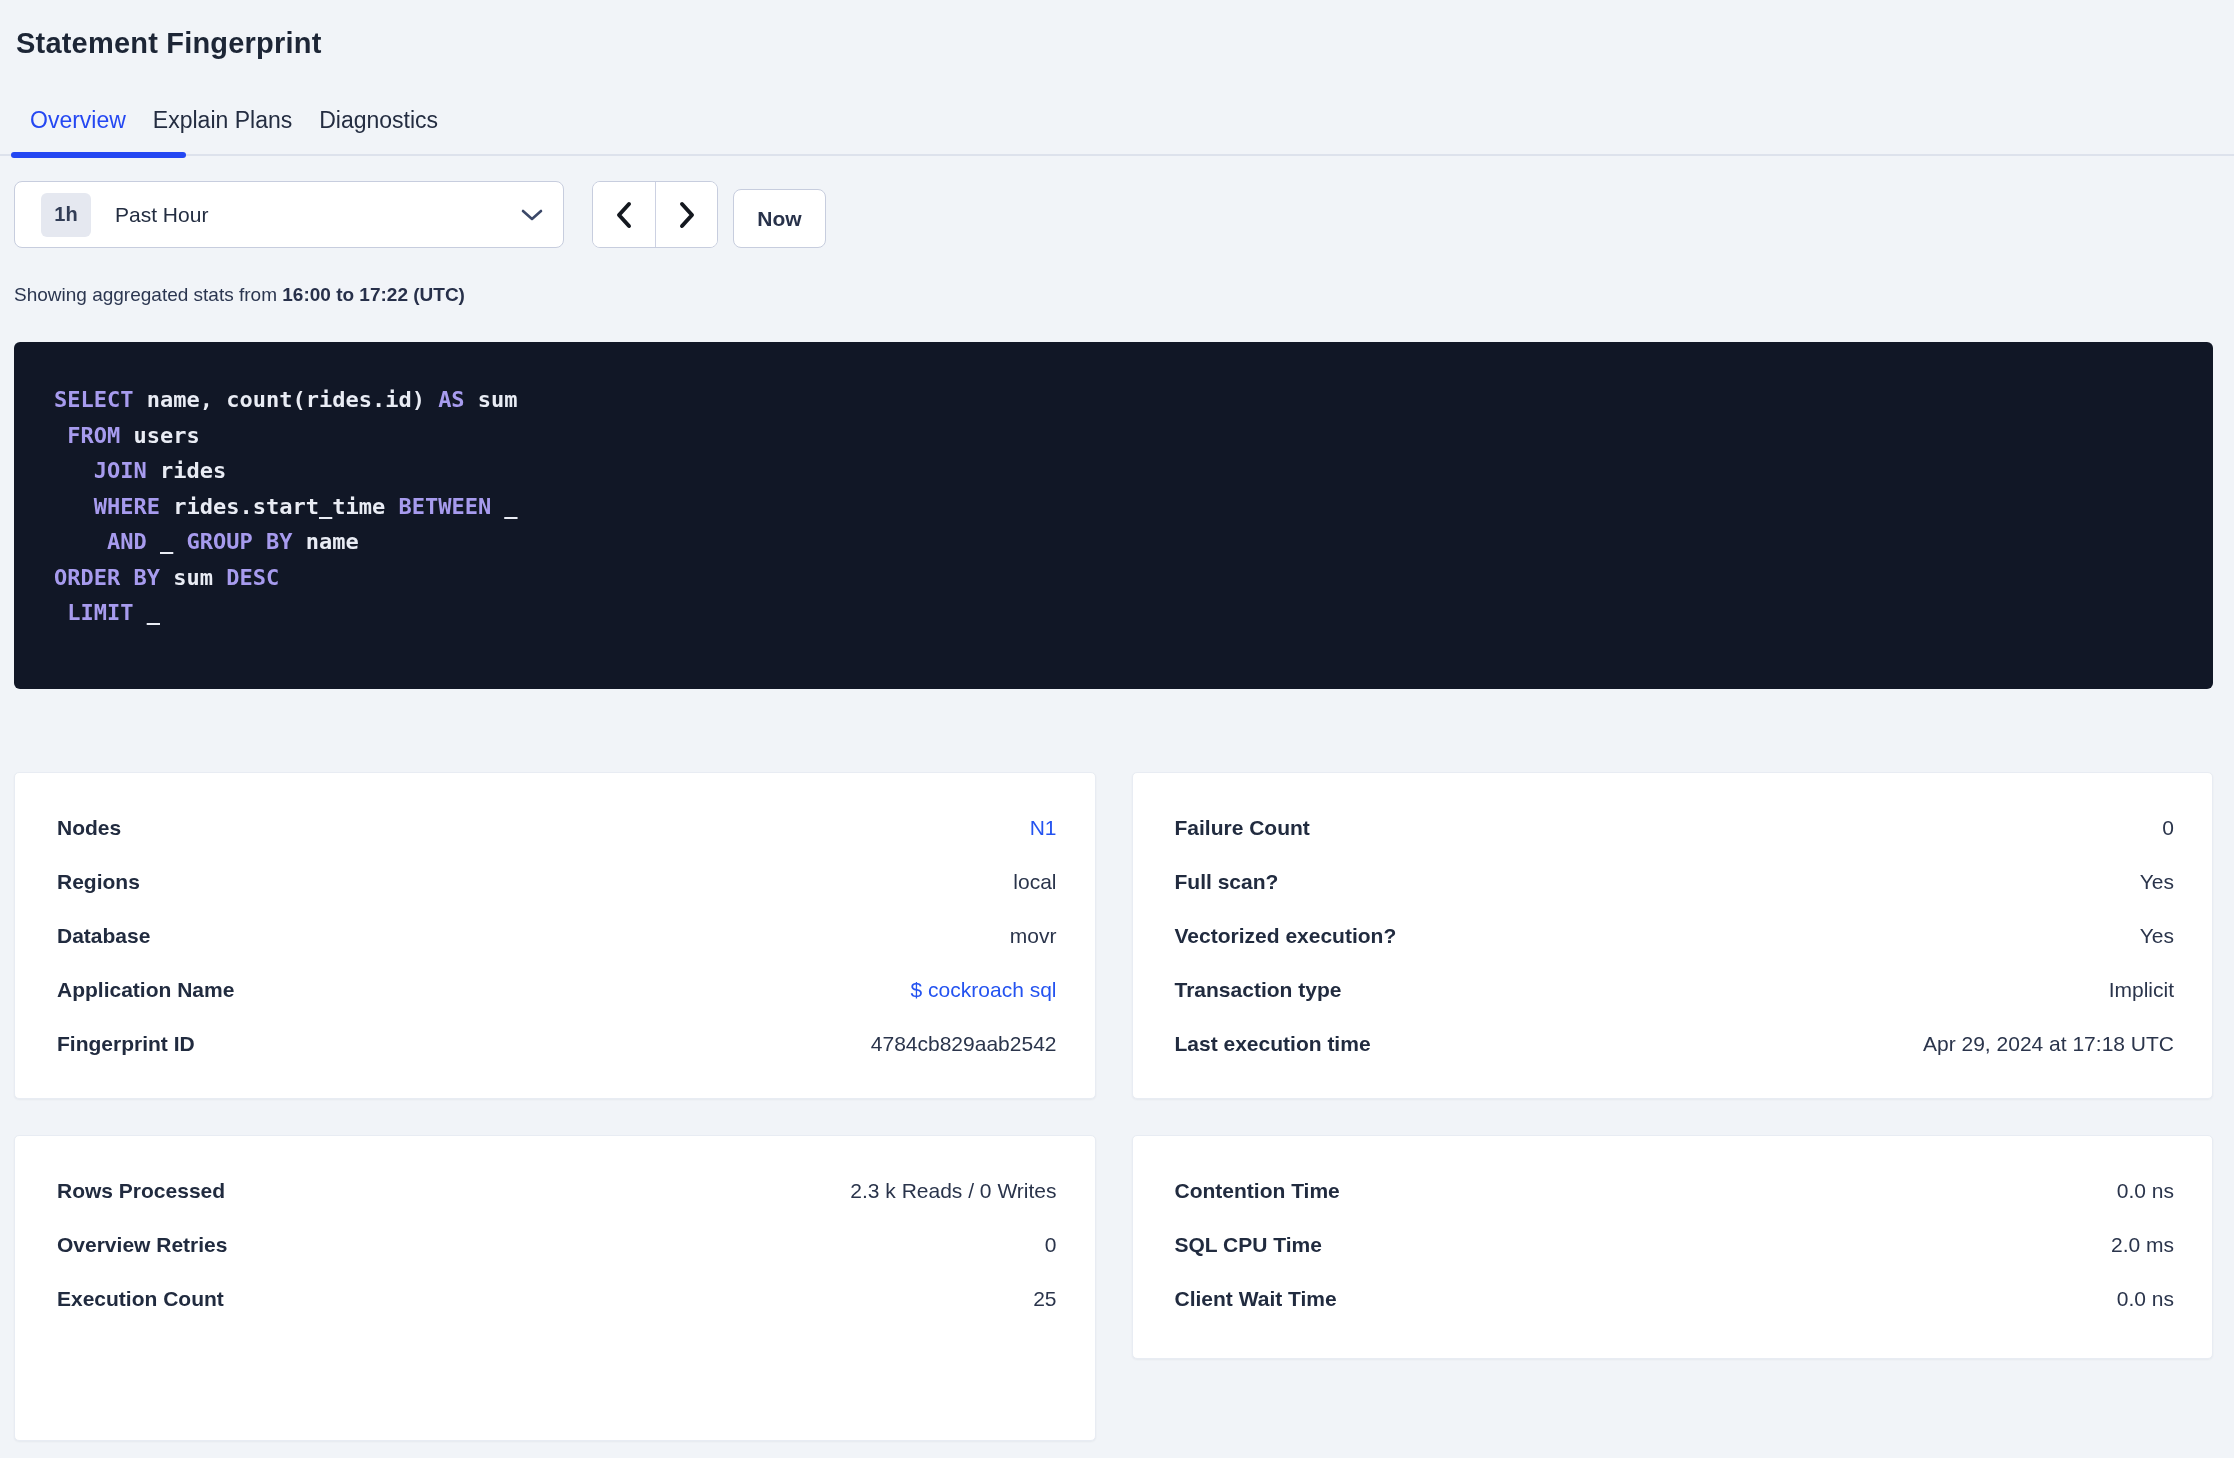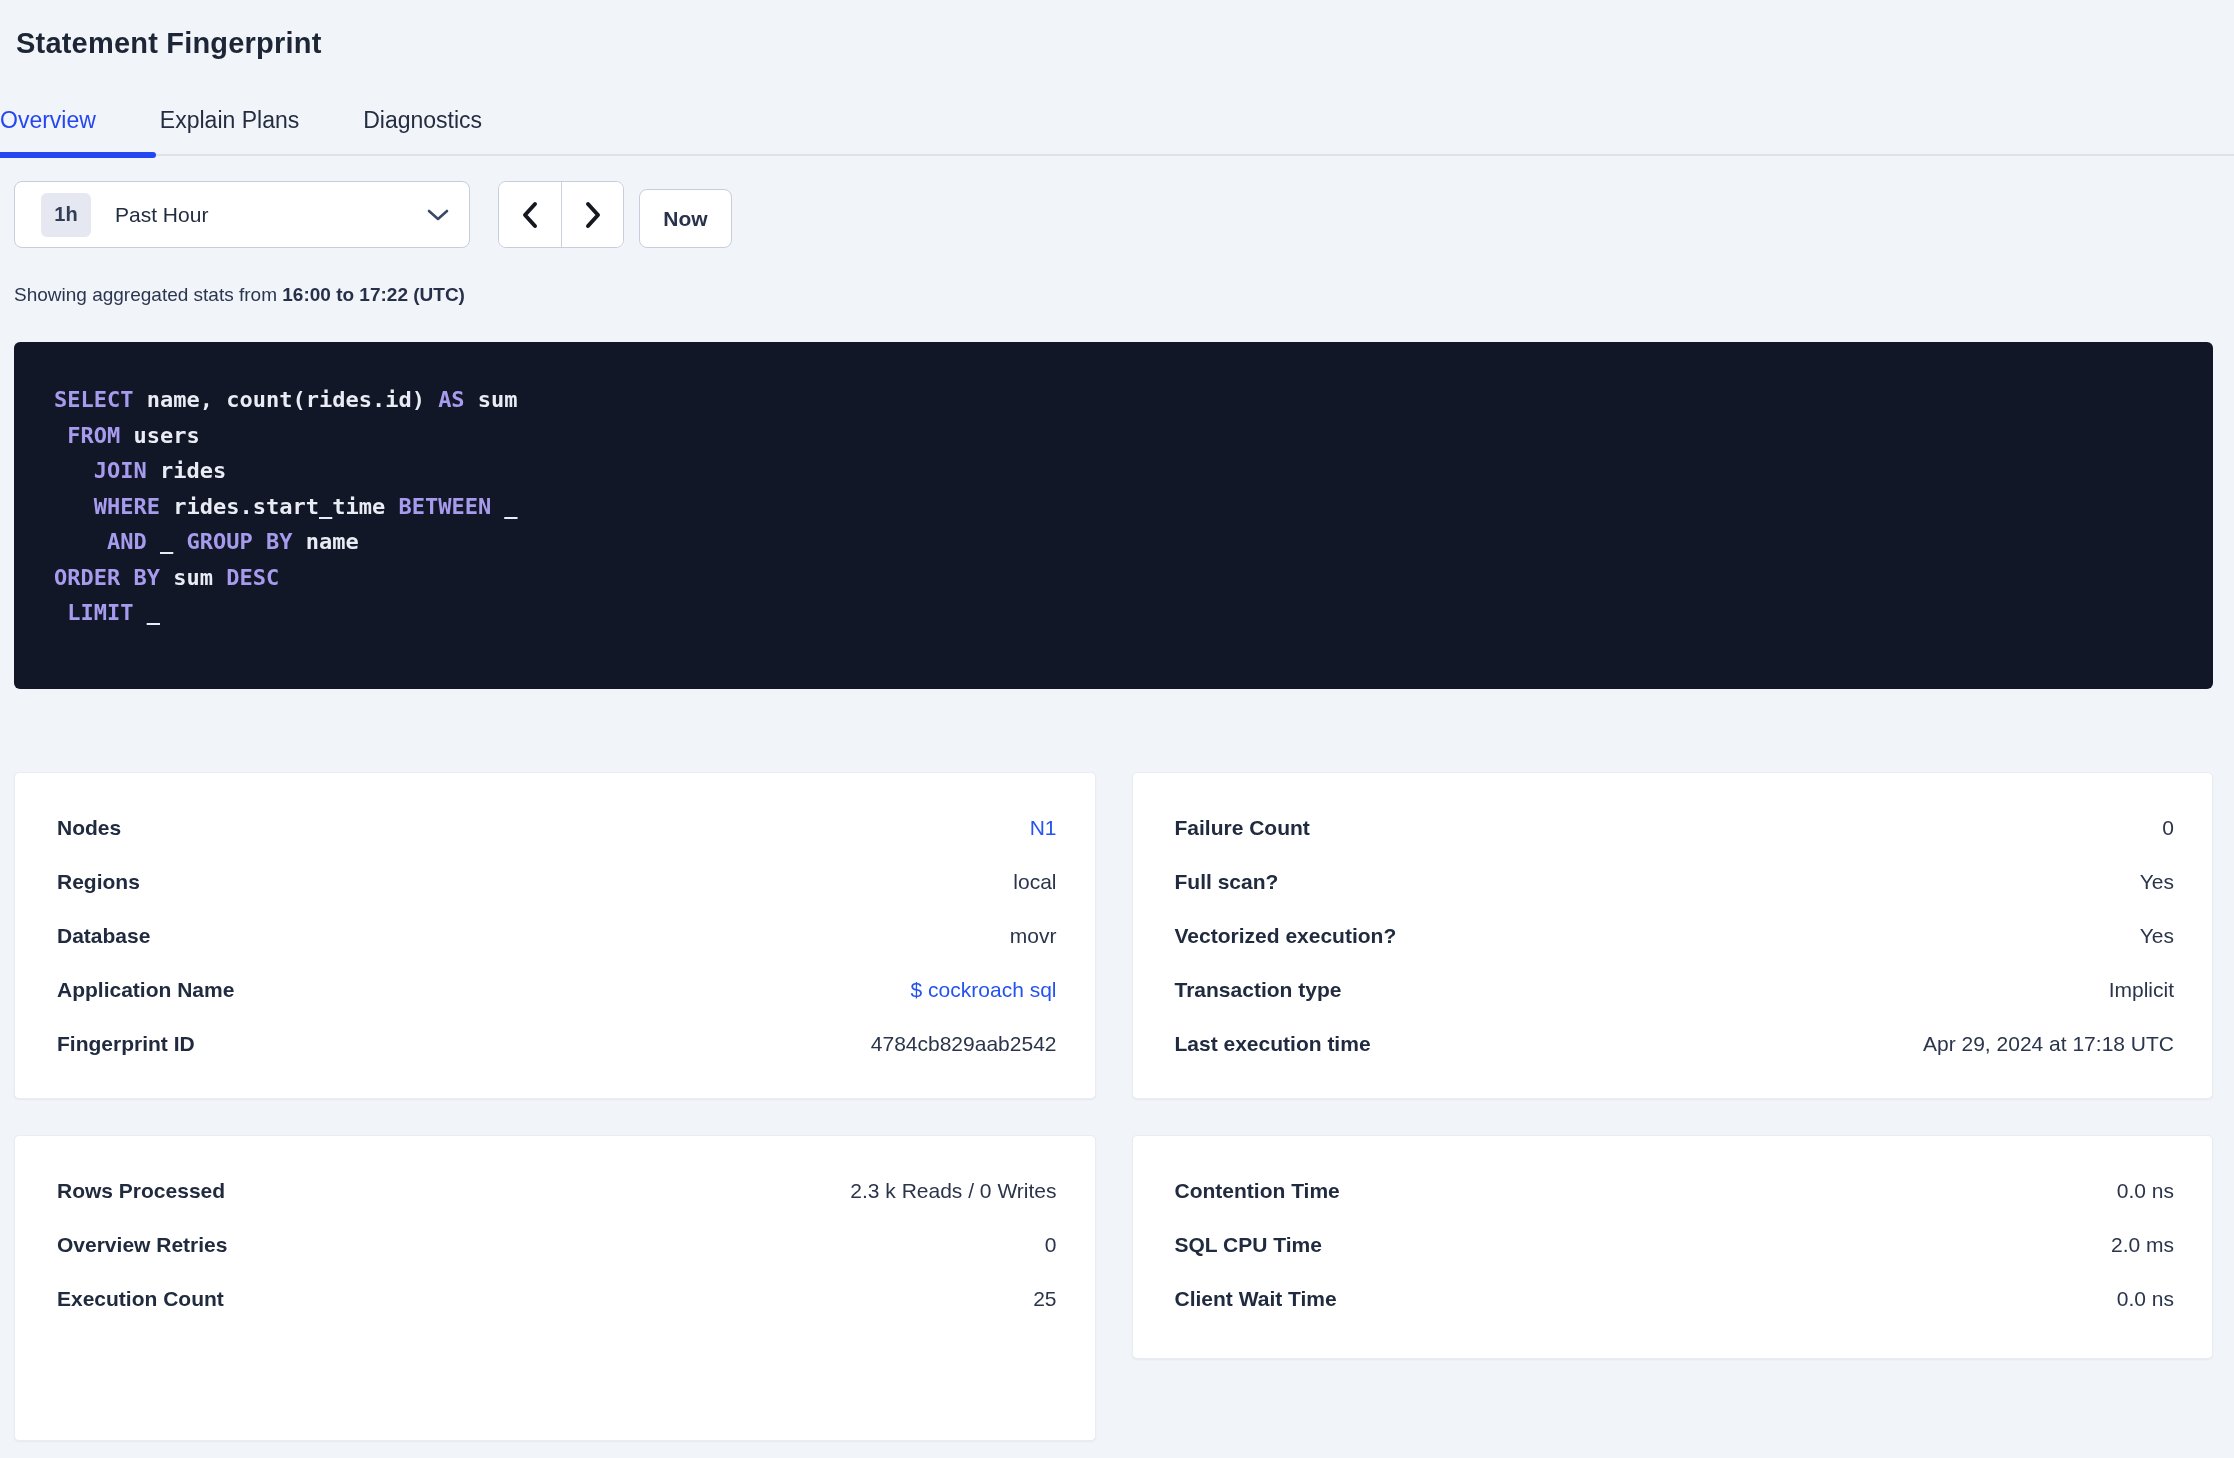--- a/index.html
+++ b/index.html
@@ -12,37 +12,37 @@
   }
   .page { width:2234px; height:1458px; position:relative; }
 
   h1.title {
     margin:24px 0 0 16px;
     font-size:29px; line-height:38px; font-weight:bold;
     color:#1d2636; letter-spacing:.2px;
   }
 
   .tabbar {
-    display:flex; gap:64px;
-    margin-top:44px; 
+    display:flex; gap:27px;
+    margin-top:44px; padding-left:30px;
     border-bottom:2px solid #dde2ec;
   }
   .tab {
     font-size:23px; line-height:28px; padding-bottom:20px;
     color:#242d41; position:relative; cursor:pointer; white-space:nowrap;
   }
   .tab.active { color:#2447f2; }
   .tab.active::after {
     content:""; position:absolute; left:-19px; right:-60px; bottom:-4px;
     height:6px; border-radius:3px; background:#2447f2;
   }
 
   .toolbar { display:flex; align-items:stretch; margin:25px 0 0 14px; height:67px; }
   .dropdown {
-    width:456px; border:1px solid #c7cdde; border-radius:8px; background:#fff;
+    width:550px; border:1px solid #c7cdde; border-radius:8px; background:#fff;
     display:flex; align-items:center; padding:0 20px 0 26px; cursor:pointer;
   }
   .badge {
     width:50px; height:44px; border-radius:6px; background:#e5e8f0;
     color:#323d56; font-weight:bold; font-size:20px;
     display:flex; align-items:center; justify-content:center; flex:none;
   }
   .dd-label { margin-left:24px; font-size:21px; color:#232d41; flex:1; }
   .btn-group {
     margin-left:28px; display:flex; border:1px solid #c7cdde; border-radius:8px;

